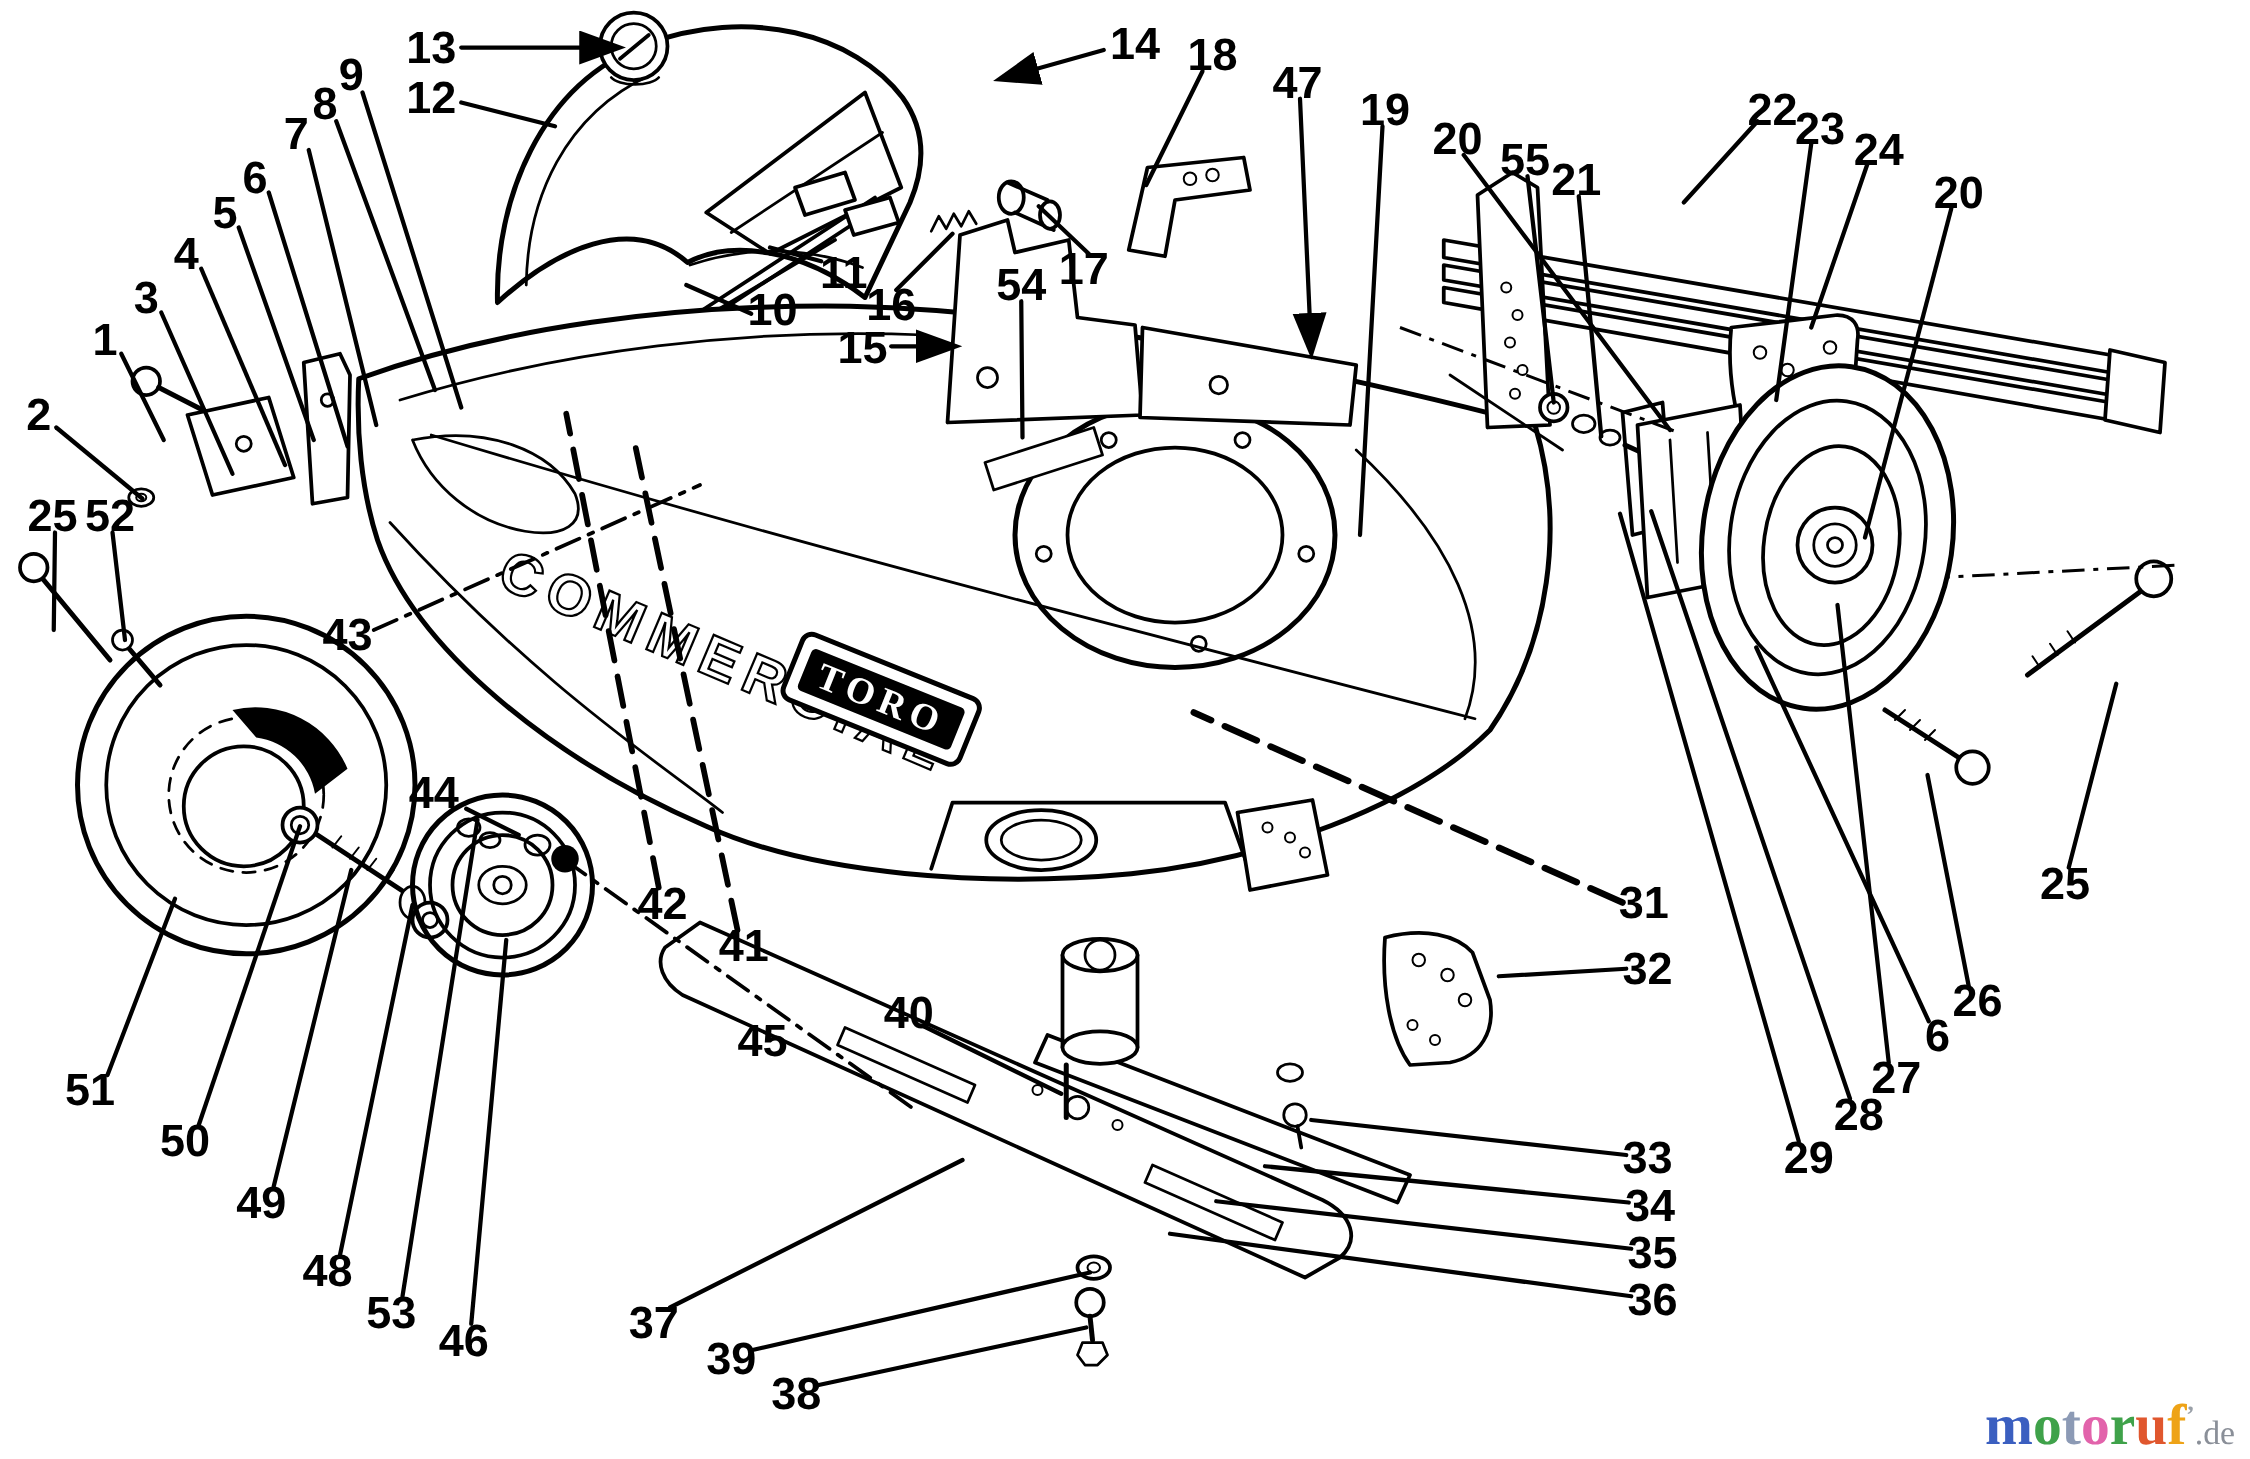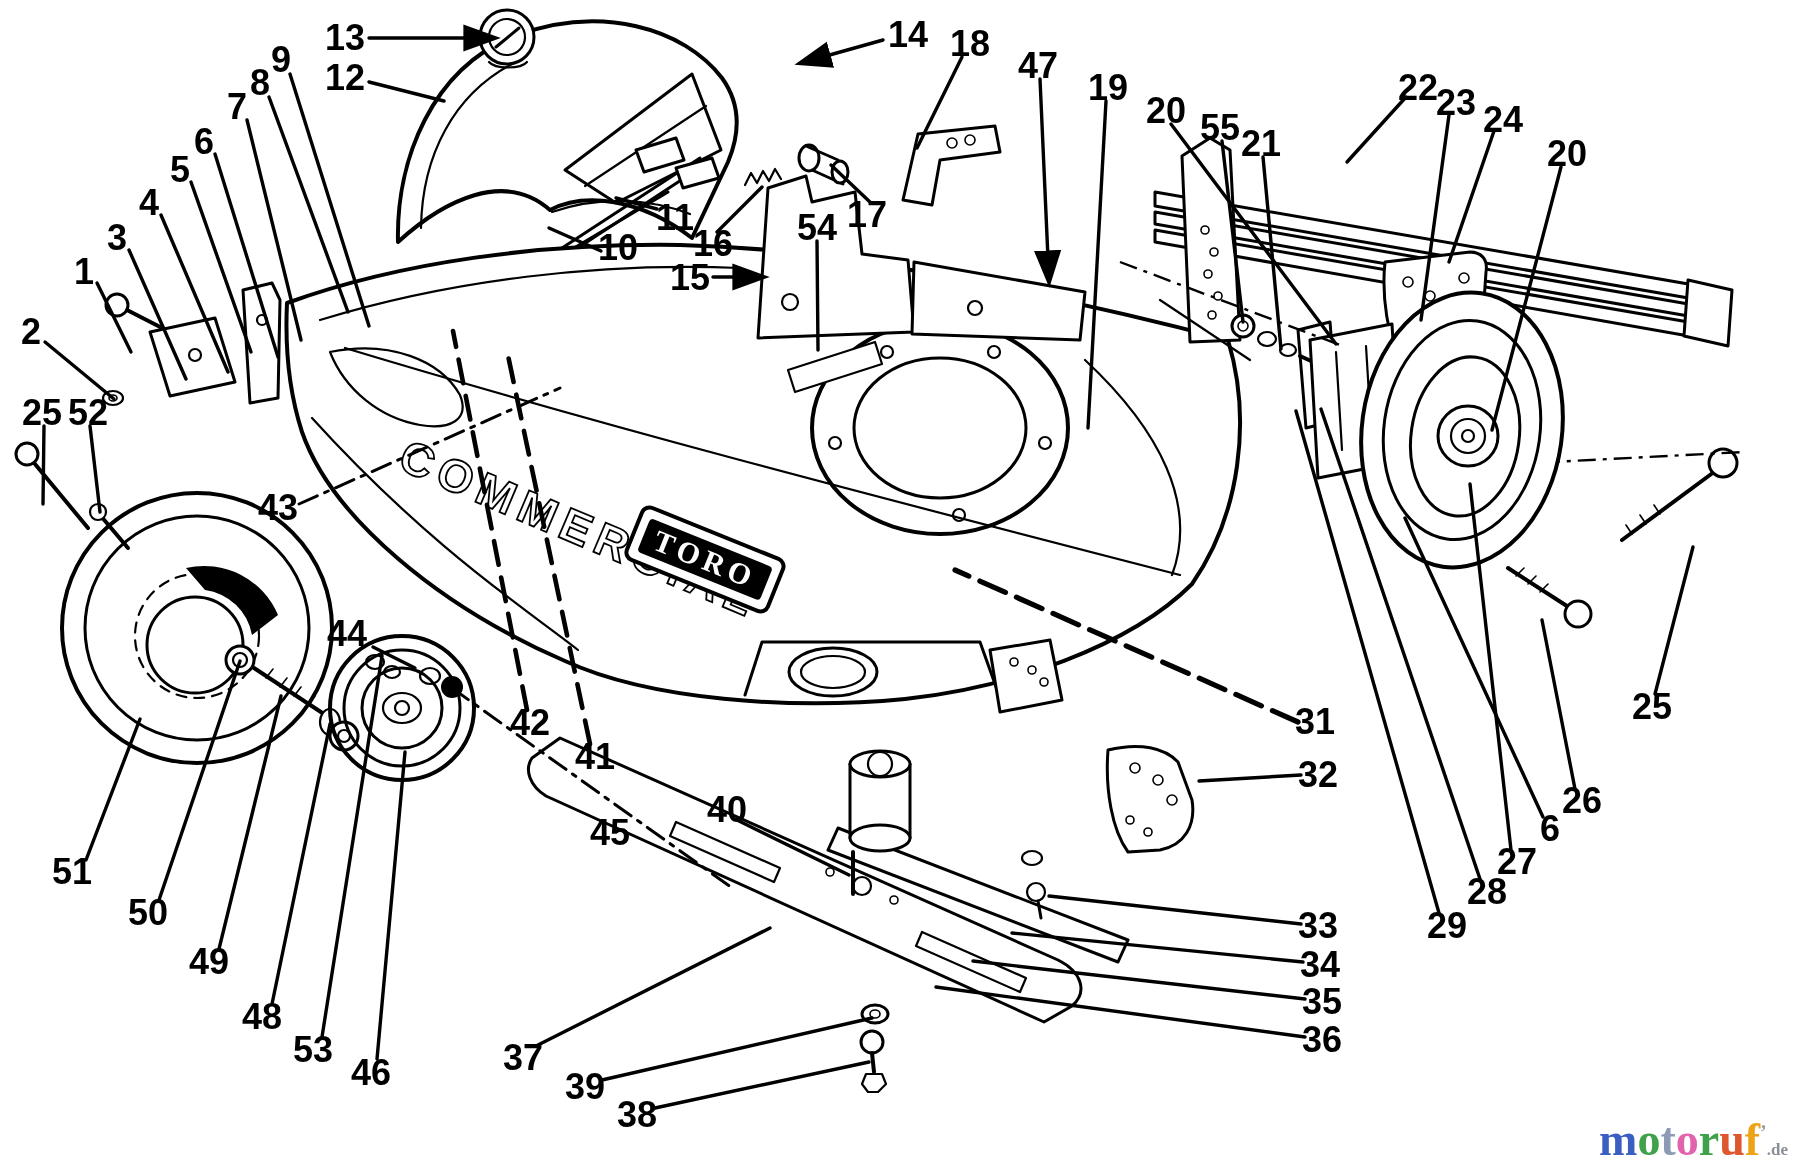--- a/index.html
+++ b/index.html
@@ -21,21 +21,21 @@
   
   .commercial-text{font:bold 46px "Liberation Sans",sans-serif;fill:none;stroke:#000;
                    stroke-width:1.8;letter-spacing:7px;}
   .toro-text{font:bold 30px "Liberation Serif",serif;fill:#fff;letter-spacing:5px;text-anchor:middle;}
   
   #watermark{position:absolute;right:12px;bottom:4px;
              font-family:"Liberation Serif",serif;font-weight:bold;font-size:46px;
              line-height:1;user-select:none;}
   #watermark .wm-letter{display:inline-block;}
   #watermark .wm-tick{font-size:20px;vertical-align:super;}
-  #watermark .wm-suffix{font-size:17px;font-weight:bold;}
+  #watermark .wm-suffix{font-size:27px;font-weight:normal;}
 </style>
 </head>
 <body>
 
 <div id="stage">
   <svg id="diagram-svg" width="1800" height="1167" viewBox="0 0 1800 1167">
     <defs>
       <marker id="arr" markerWidth="12" markerHeight="10" refX="9" refY="4" orient="auto">
         <path d="M0,0 L11,4 L0,8 Z" fill="#000"></path>
       </marker>

